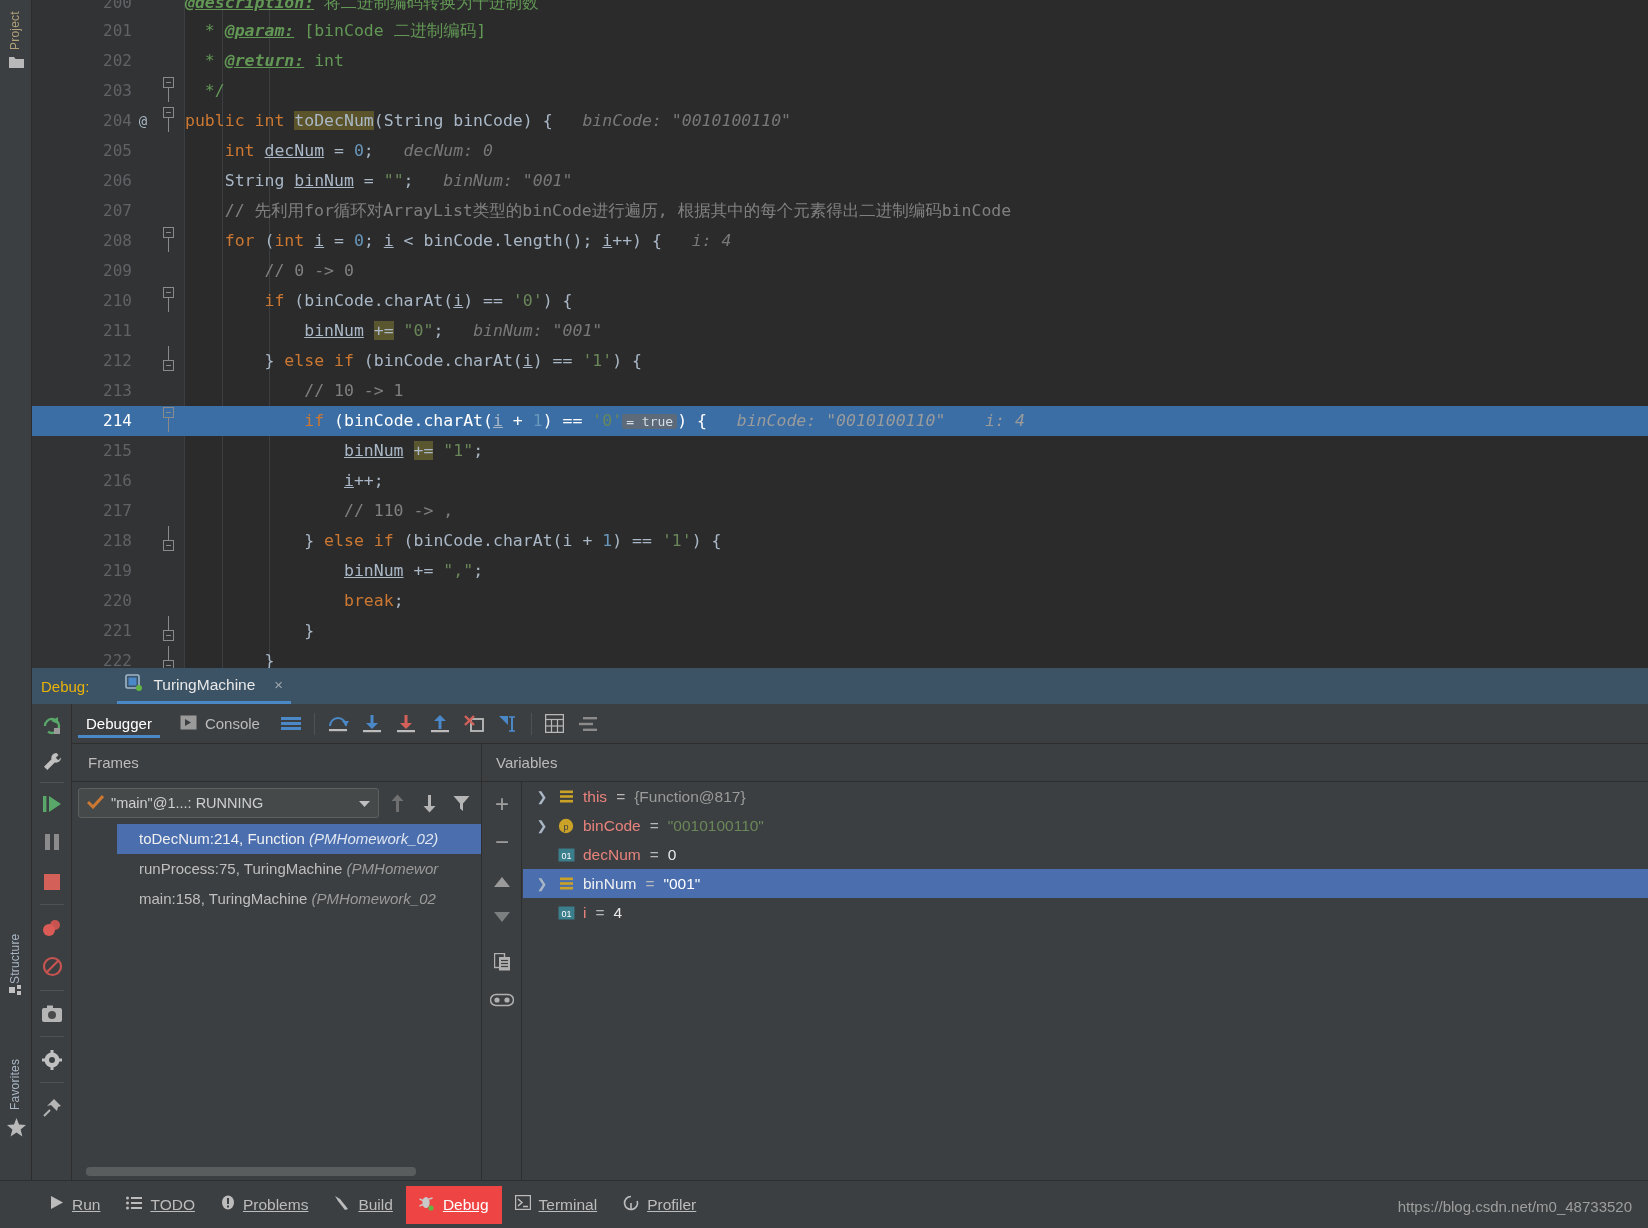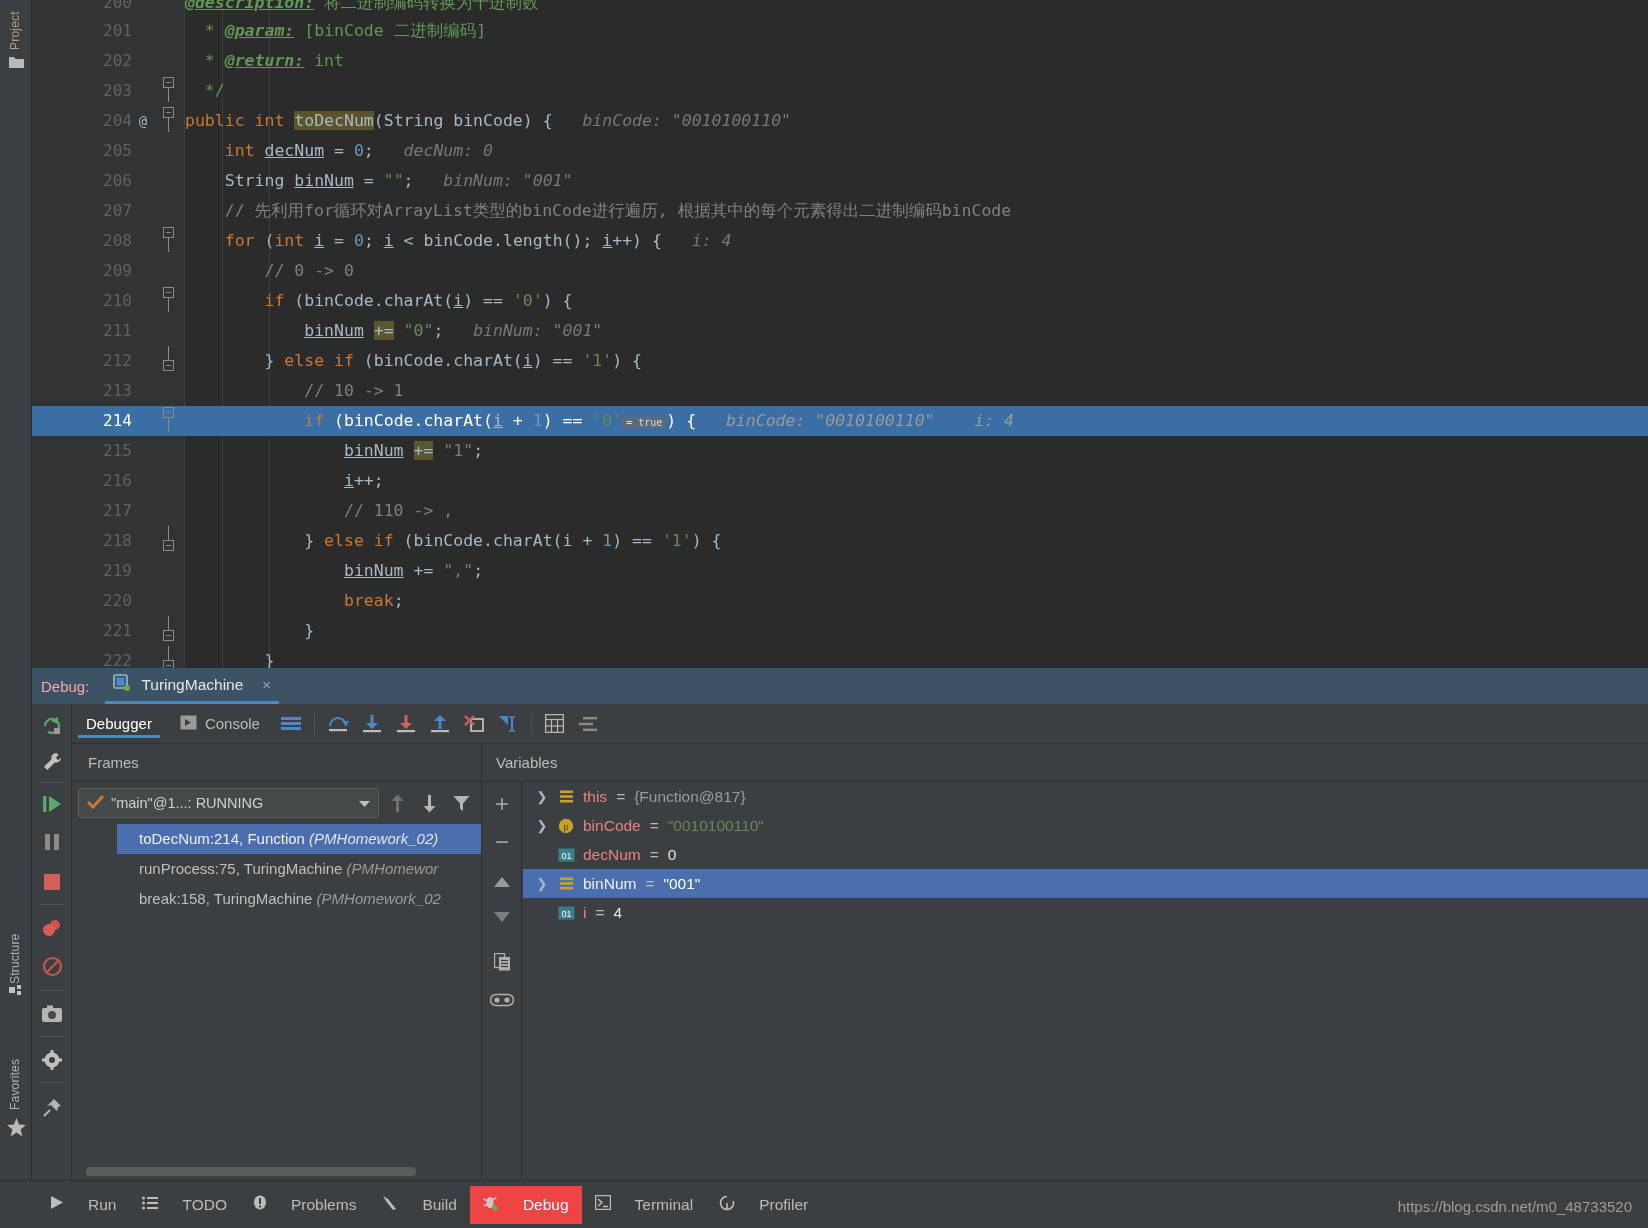--- a/index.html
+++ b/index.html
@@ -62,34 +62,34 @@
   .cmt { color: #808080; }
   .doc { color: #629755; }
   .doctag { color: #629755; text-decoration: underline; font-style: italic; font-weight: bold; }
   .fld { color: #a9b7c6; text-decoration: underline; }
   .hint{ color: #787878; font-style: italic; }
   .hint2{ color: #9b9b9b; font-style: italic; }
   .assign-hl { background: #5a5730; }
   .fnname-hl { background: #5b542b; }
   .inline-val {
     background: #5c6a7a; color: #d7dde4; font-style: normal;
-    border-radius: 2px; padding: 0 4px; font-size: 10px;
+    border-radius: 2px; padding: 0 4px; font-size: 13px;
   }
   .fold {
     position: absolute; left: 130px; width: 12px; color: #8a8a8a;
     text-align: center; font-size: 13px; line-height: 30px;
   }
   .at-marker { position: absolute; left: 100px; width: 22px; text-align: center; color: #a9b7c6; font-size: 14px; }
 
   
   .debug-header {
     position: absolute; left: 32px; top: 668px; right: 0; height: 36px;
     background: #3c5265; display: flex; align-items: center; padding-left: 9px;
   }
-  .debug-label { color: #fca5a5; font-size: 15px; margin-right: 16px; }
+  .debug-label { color: #eab308; font-size: 15px; margin-right: 28px; }
   .debug-tab {
     height: 36px; display: flex; align-items: center; gap: 11px;
     padding: 0 8px; border-bottom: 3px solid #4a88c7; position: relative;
   }
   .debug-tab-title { color: #e8e8e8; font-size: 15.5px; }
   .tab-close { color: #9aa6ad; font-size: 15px; margin-left: 8px; }
 
   .debug-body {
     position: absolute; left: 32px; top: 704px; right: 0; bottom: 48px;
     background: #3c3f41;
@@ -170,22 +170,22 @@
   
   .hscroll { position: absolute; left: 14px; bottom: 4px; width: 330px; height: 9px; background: #5a5d5e; border-radius: 4px; }
 
   
   .statusbar {
     position: absolute; left: 0; bottom: 0; right: 0; height: 48px;
     background: #3c3f41; border-top: 1px solid #2e2e2e;
     display: flex; align-items: center; padding-left: 36px;
   }
   .sb-item {
-    display: flex; align-items: center; gap: 24px; height: 38px; padding: 0 13px;
-    color: #bcbcbc; font-size: 15.5px;
+    display: flex; align-items: center; gap: 8px; height: 38px; padding: 0 13px;
+    color: #bcbcbc; font-size: 15.5px; text-decoration: underline;
   }
   .sb-item.active { background: #ef4444; color: #ffffff; }
   .watermark {
     position: absolute; right: 16px; bottom: 13px; color: #9e9e9e; font-size: 15px;
   }
 </style>
 </head>
 <body>
 
 <div id="app">
@@ -495,21 +495,21 @@
             </div>
             <div class="ibtn">
               <svg width="17" height="17" viewBox="0 0 17 17">
                 <polygon points="0.5,1 16.5,1 10,8.5 10,16 7,13.5 7,8.5" fill="#b5b5b5"></polygon>
               </svg>
             </div>
           </div>
           <div id="frames-list">
               <div class="frame-row sel"><span>toDecNum:214, Function </span><em>(PMHomework_02)</em></div>
               <div class="frame-row"><span>runProcess:75, TuringMachine </span><em>(PMHomewor</em></div>
-              <div class="frame-row"><span>break:158, TuringMachine </span><em>(PMHomework_02</em></div>
+              <div class="frame-row"><span>main:158, TuringMachine </span><em>(PMHomework_02</em></div>
             </div>
           <div class="hscroll"></div>
         </div>
 
         <div class="pane-vars">
           <div class="pane-title">Variables</div>
           <div class="vars-gutter">
             <div class="vbtn" style="top:10px; font-size:24px; line-height:20px;">+</div>
             <div class="vbtn" style="top:48px; font-size:24px; line-height:20px;">−</div>
             <div class="vbtn" style="top:88px">

